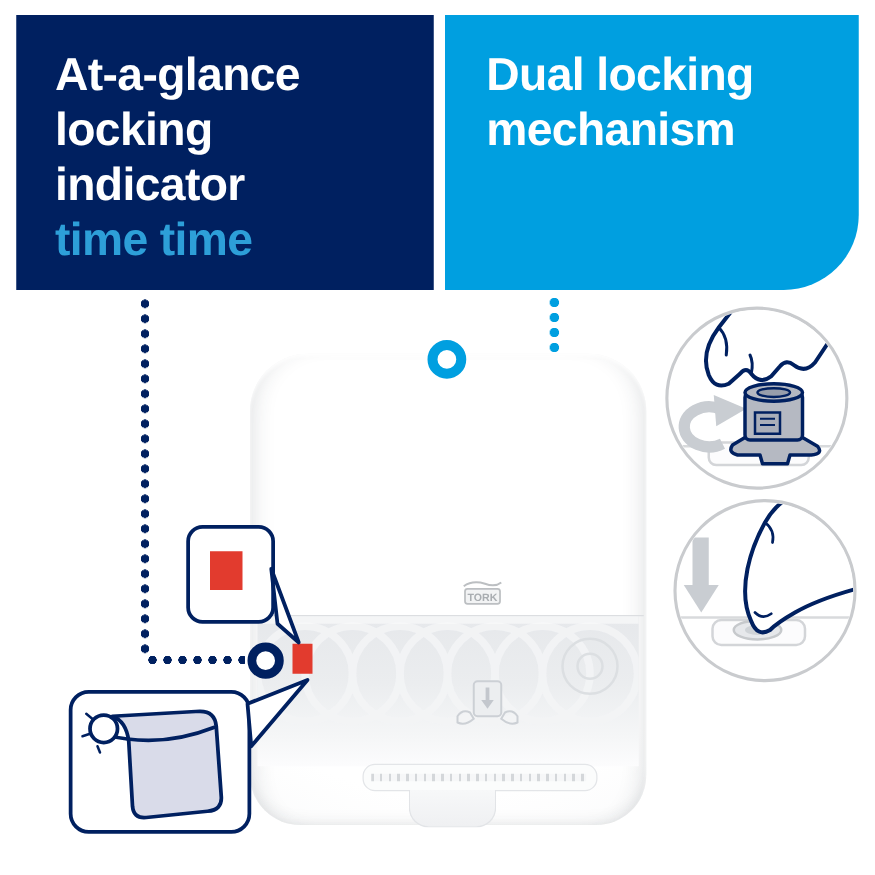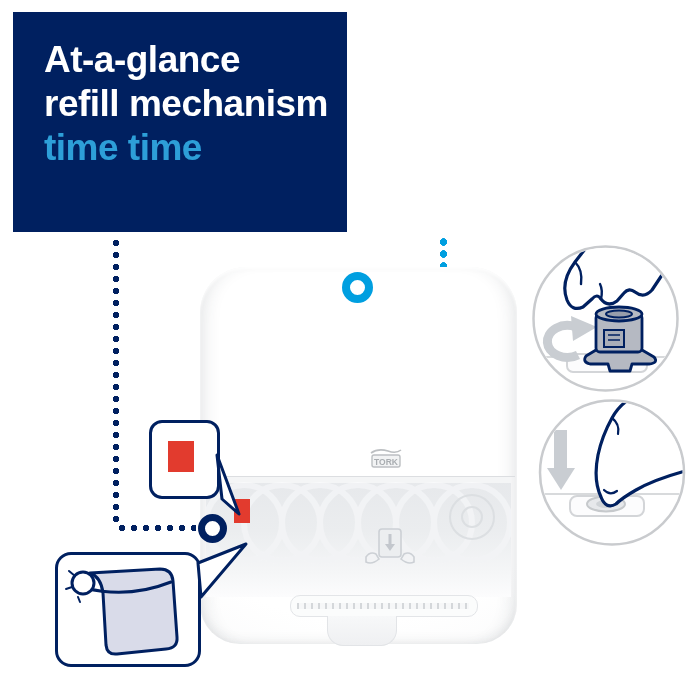--- a/index.html
+++ b/index.html
@@ -29,21 +29,21 @@
   .dots-h-cyan{left:377px;top:283px;width:66px;height:9px;
     background-image:radial-gradient(circle,var(--cyan,#009FE0) 3.6px,transparent 3.9px);
     background-size:12px 9px;background-repeat:repeat-x;background-position:left center;}
 
   .ring-cyan{left:342px;top:272px;width:31px;height:31px;border:8px solid var(--cyan,#009FE0);
              border-radius:50%;background:#fff;box-sizing:border-box;z-index:4;}
   .ring-navy{left:198px;top:514px;width:29px;height:29px;border:7px solid var(--navy,#002060);
              border-radius:50%;background:#fff;box-sizing:border-box;z-index:4;}
 
   
-  .dispenser{left:200px;top:267px;width:317px;height:377px;
+  .dispenser{left:200px;top:283px;width:317px;height:377px;
     border-radius:46px 46px 40px 40px;
     background:radial-gradient(140% 120% at 50% 28%,#ffffff 55%,#f6f7f8 85%,#eceef0 100%);
     box-shadow:inset 0 2px 3px rgba(255,255,255,.9),
                inset 14px 0 20px -14px rgba(40,50,60,.18),
                inset -14px 0 20px -14px rgba(40,50,60,.18),
                inset 0 -10px 16px -12px rgba(40,50,60,.12);
     z-index:1;}
   .seam{left:2px;top:209px;width:313px;height:1px;background:#dcdee1;}
   .window{left:6px;top:210px;width:305px;height:120px;
     background:linear-gradient(180deg,#e6e8eb 0%,#ebedef 45%,#f5f6f7 80%,#fcfcfd 100%);}
@@ -75,24 +75,28 @@
   .plate{fill:#fcfcfd;stroke:#d3d5d8;stroke-width:2;}
   .rollfill{fill:var(--roll,#D9DBE9);stroke:var(--navy,#002060);stroke-width:3;stroke-linejoin:round;}
 </style>
 </head>
 <body>
 
 <div class="stage">
 
   <div class="abs box-navy">
     <span class="hline">At-a-glance</span>
-    <span class="hline">refill mechanism</span>
+    <span class="hline">locking indicator</span>
     <span class="hline accent">time time</span>
   </div>
 
+  <div class="abs box-cyan">
+    <span class="hline">Dual locking</span>
+    <span class="hline">mechanism</span>
+  </div>
 
   <div class="abs dots-v-navy"></div>
   <div class="abs dots-h-navy"></div>
   <div class="abs dots-v-cyan"></div>
   <div class="abs dots-h-cyan"></div>
   <div class="abs ring-cyan"></div>
   <div class="abs ring-navy"></div>
 
   <div class="abs dispenser">
     <div class="abs seam"></div>

